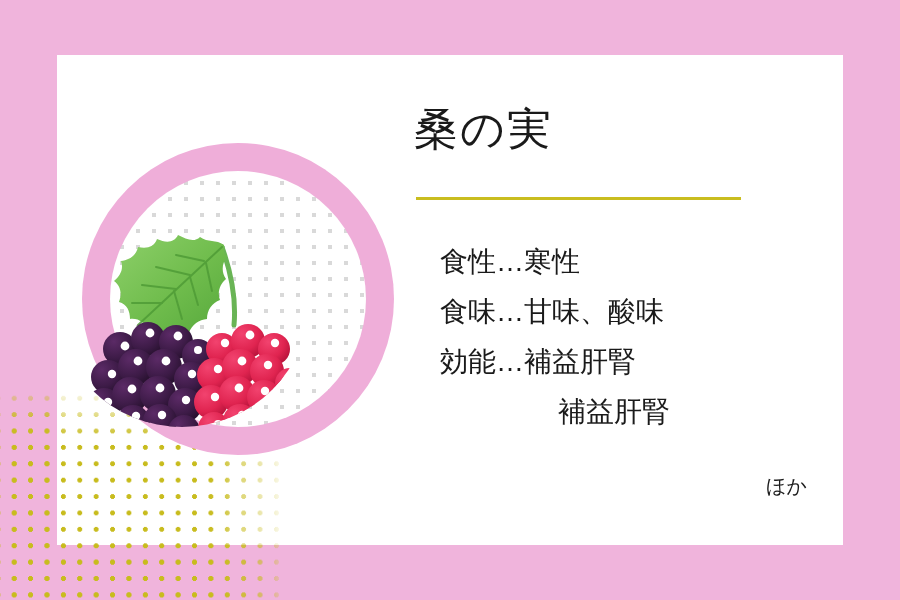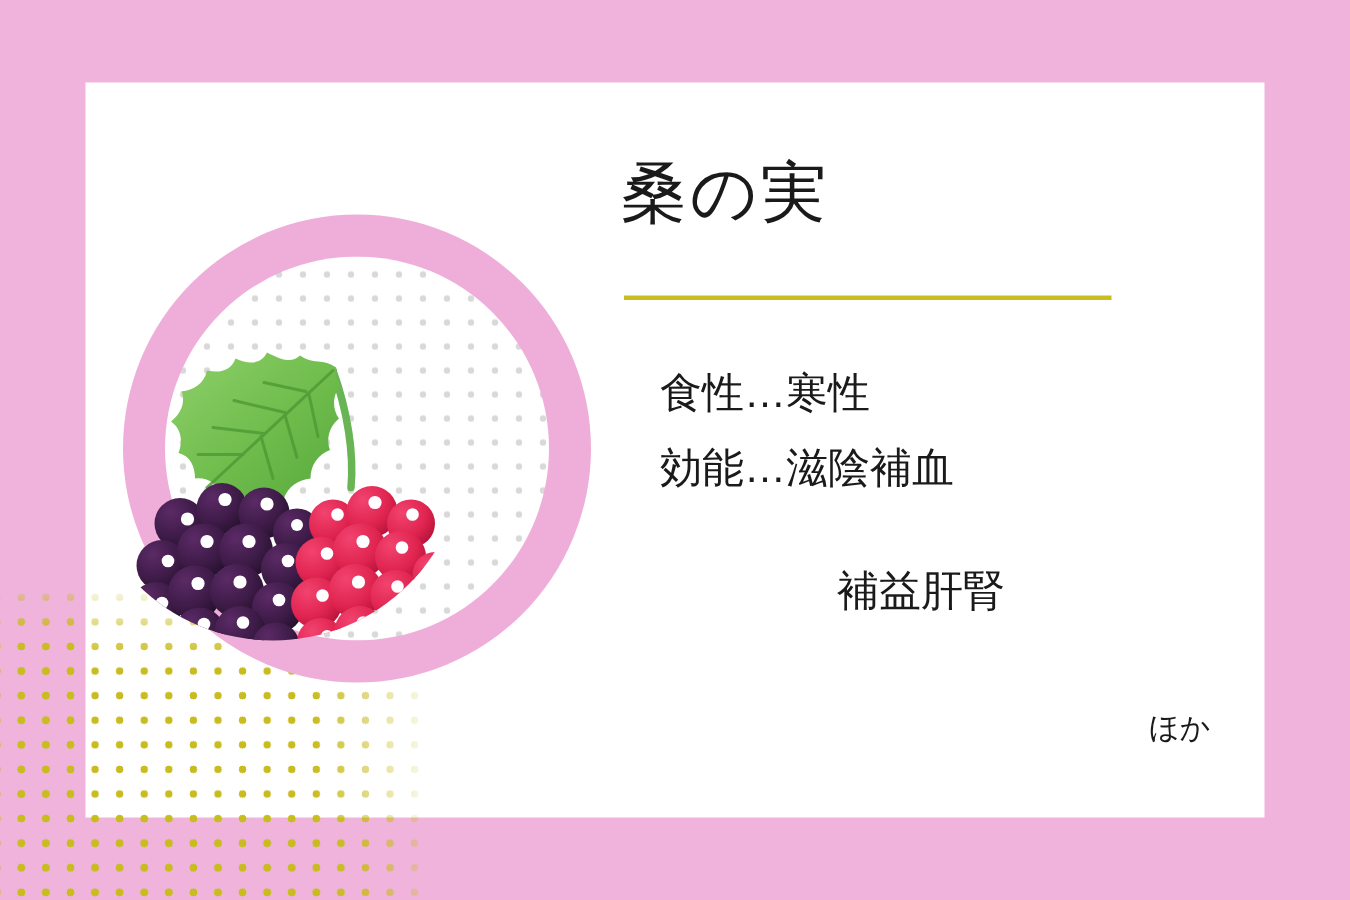--- a/index.html
+++ b/index.html
@@ -116,21 +116,20 @@
   }
   .detail-line {
     font-size: 28px;
     line-height: 50px;
     color: #1a1a1a;
     white-space: nowrap;
     letter-spacing: 0px;
   }
   .detail-line.indent {
     padding-left: 118px;
-    margin-top: 32px;
   }
   .note {
     position: absolute;
     left: 766px;
     top: 472px;
     font-size: 20px;
     line-height: 28px;
     color: #1a1a1a;
     white-space: nowrap;
   }
@@ -302,19 +301,20 @@
 
     </g>
   </svg>
 
   <div class="title">桑の実</div>
 
   <div class="divider"></div>
 
   <div class="detail-list">
     <div class="detail-line">食性…寒性</div>
-    <div class="detail-line">効能…滋陰補血</div>
+    <div class="detail-line">食味…甘味、酸味</div>
+    <div class="detail-line">効能…補益肝腎</div>
     <div class="detail-line indent">補益肝腎</div>
   </div>
 
   <div class="note">ほか</div>
 
 </div>
 
 </body></html>

